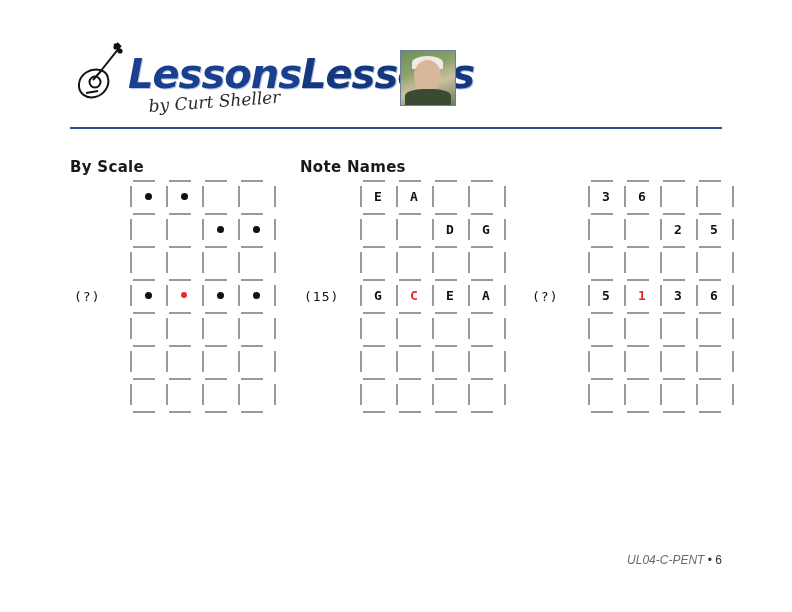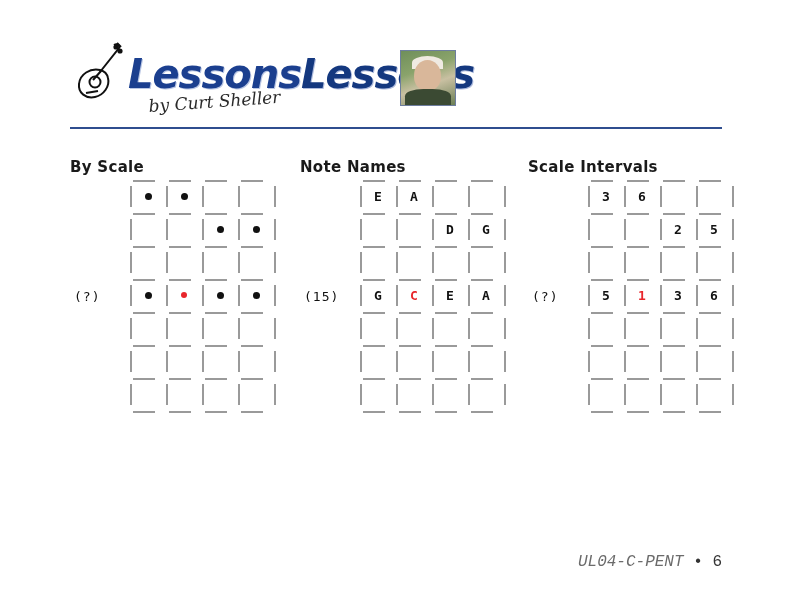--- a/index.html
+++ b/index.html
@@ -192,22 +192,22 @@
   }
   .footer-left b { font-weight: bold; }
   .footer-left a {
     color: #1f3fbf;
     text-decoration: underline;
   }
   .footer-right {
     position: absolute;
     right: 70px;
     top: 553px;
-    font-family: Liberation Mono, monospace;
-    font-size: 16px;
+    font-family: Liberation Sans, sans-serif;
+    font-size: 12px;
     font-style: italic;
     color: #6b6b6b;
     white-space: nowrap;
   }
   .footer-right .pg { font-style: normal; color: #333; }
 </style>
 </head>
 <body>
 
 <div class="page">
@@ -423,21 +423,20 @@
       <div class="cell" style="left: 60px; top: 9.5px;">E</div>
       <div class="cell" style="left: 96px; top: 9.5px;">A</div>
       <div class="cell" style="left: 132px; top: 42.5px;">D</div>
       <div class="cell" style="left: 168px; top: 42.5px;">G</div>
       <div class="cell" style="left: 60px; top: 108.5px;">G</div>
       <div class="cell red" style="left: 96px; top: 108.5px;">C</div>
       <div class="cell" style="left: 132px; top: 108.5px;">E</div>
       <div class="cell" style="left: 168px; top: 108.5px;">A</div>
     </div>
 
-  <div class="col-title" style="left:528px; top:158px;">Scale Intervals</div>
   <div class="diagram" id="d2" style="left:528px; top:180px;">
       <div class="fret-row" style="top: 0px;">
         <div class="dash" style="left: 7px;"></div>
         <div class="dash" style="left: 43px;"></div>
         <div class="dash" style="left: 79px;"></div>
         <div class="dash" style="left: 115px;"></div>
       </div>
       <div class="fret-row" style="top: 33px;">
         <div class="dash" style="left: 7px;"></div>
         <div class="dash" style="left: 43px;"></div>

